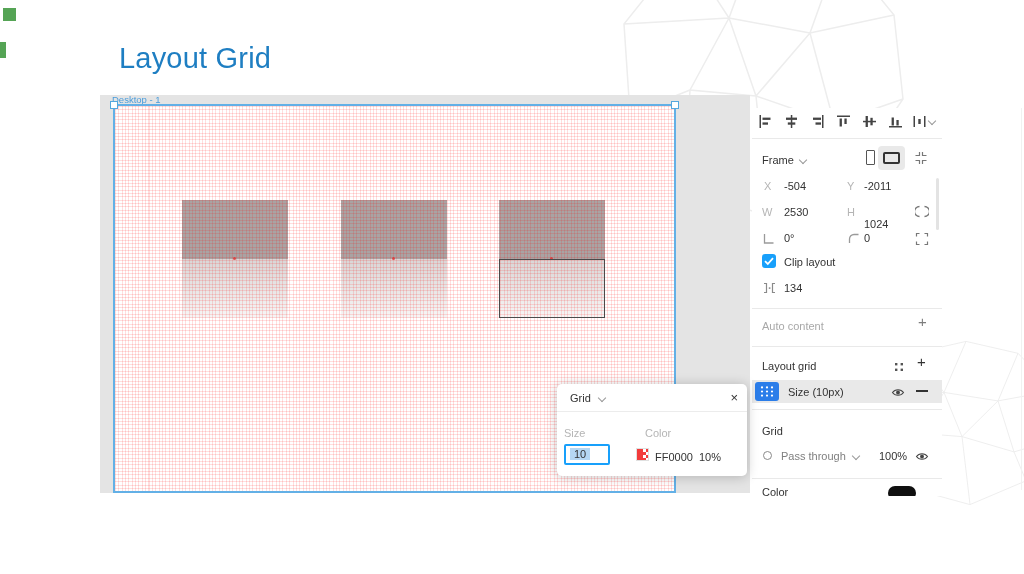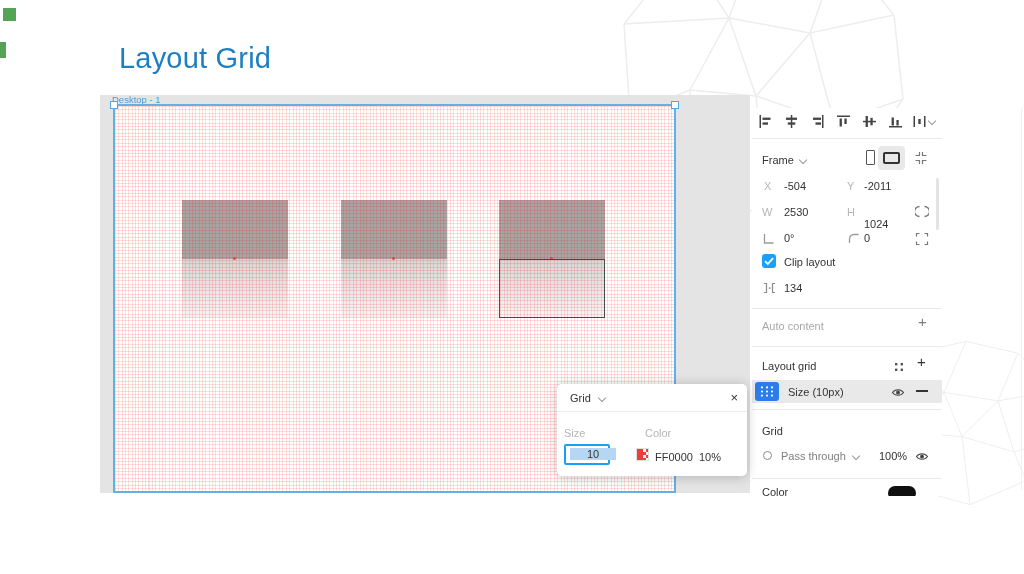--- a/index.html
+++ b/index.html
@@ -58,21 +58,21 @@
   .scrollbar{left:184px;top:70px;width:3px;height:52px;background:#e3e3e3;border-radius:2px;}
   .fill-oval{left:136px;top:378px;width:28px;height:14px;border-radius:7px;background:#101010;}
   .blendcircle{left:11px;top:343px;width:9px;height:9px;border:1.3px solid #8a8a8a;border-radius:50%;box-sizing:border-box;}
 
   
   .popup{left:557px;top:384px;width:190px;height:92px;background:#fff;border-radius:5px;z-index:30;
          box-shadow:0 1px 12px rgba(0,0,0,.22);font-size:11px;color:#333;}
   .pop-div{left:0;top:27px;width:190px;height:1px;background:#ececec;}
   .pop-close{right:9px;top:6px;font-size:13px;color:#333;}
   .gp-input{left:7px;top:60px;width:46px;height:21px;border:2px solid #18a0fb;border-radius:2px;box-sizing:border-box;background:#fff;}
-  .gp-input span{display:inline-block;margin:2px 0 12px 4px;background:#b5d7f3;padding:0 17px;}
+  .gp-input span{display:inline-block;margin:2px 0 12px 4px;background:#b5d7f3;padding:0 4px;}
   .swatch{left:79px;top:64px;width:13px;height:13px;border:1px solid rgba(0,0,0,.12);box-sizing:border-box;}
   .swL{left:0;top:0;width:50%;height:100%;background:#f23b3b;}
   .swR{right:0;top:0;width:50%;height:100%;
      background-image:linear-gradient(45deg,#f23b3b 25%,transparent 25%,transparent 75%,#f23b3b 75%),
                       linear-gradient(45deg,#f23b3b 25%,#fff 25%,#fff 75%,#f23b3b 75%);
      background-position:0 0,3px 3px;background-size:6px 6px;}
 
   
   .logo{left:795px;top:496px;width:215px;height:66px;z-index:25;}
   .brand{left:64px;top:4px;font-size:27px;font-weight:700;letter-spacing:.2px;}

